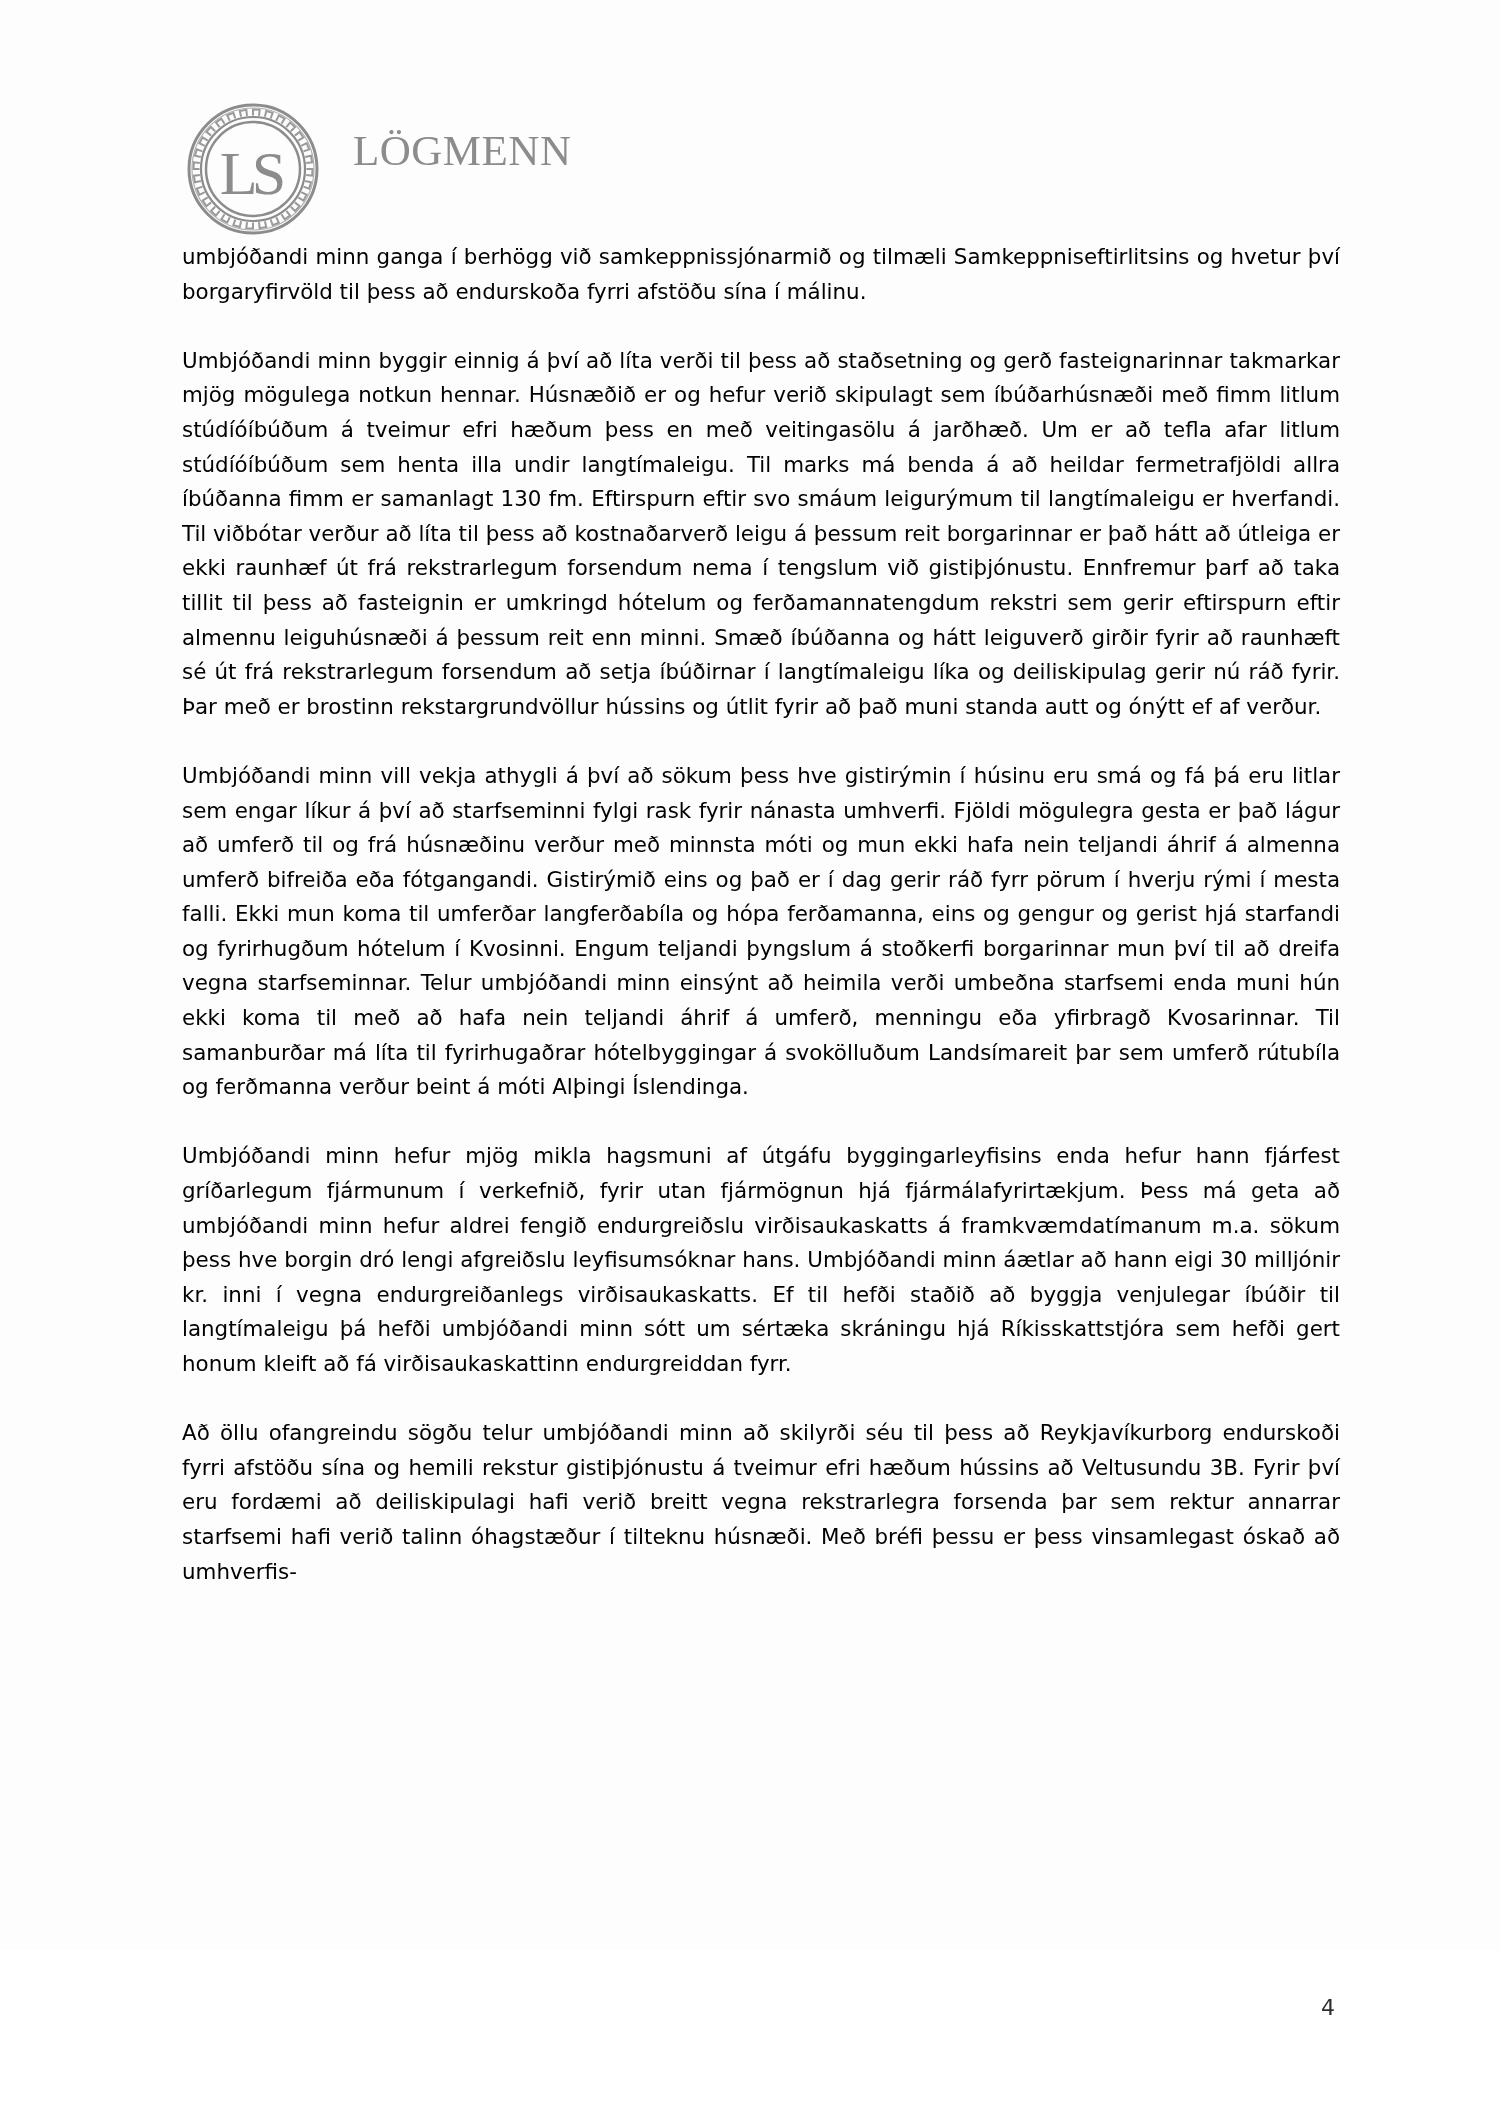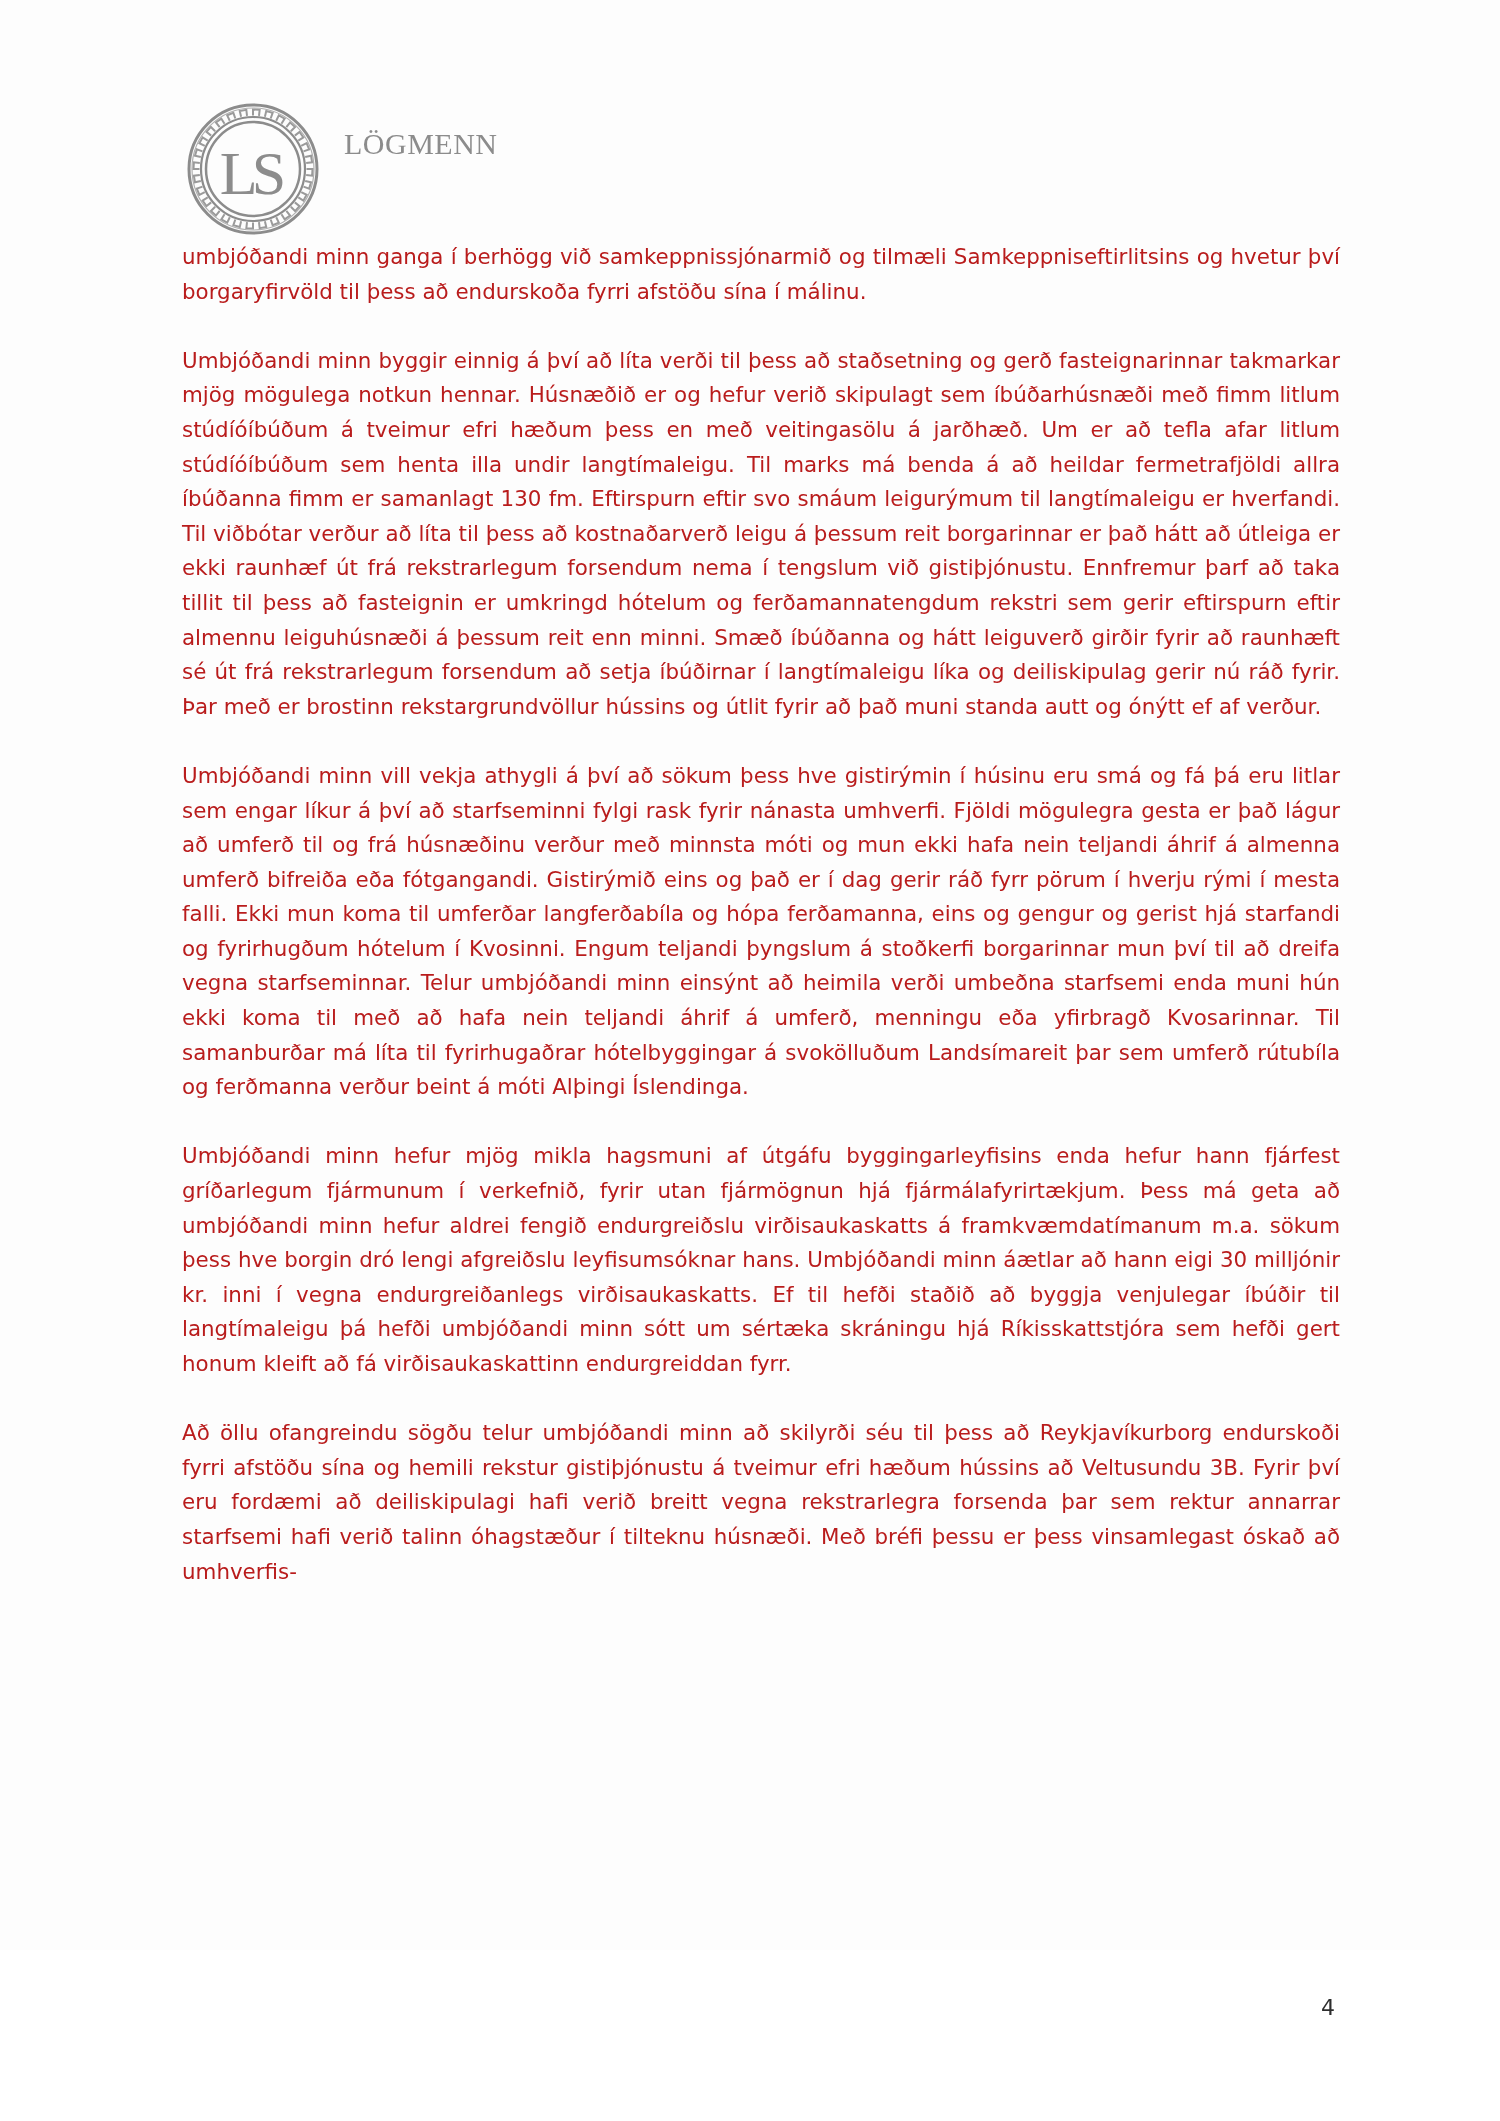--- a/index.html
+++ b/index.html
@@ -29,40 +29,40 @@
   }
   .logo-mark {
     position: absolute;
     left: 0;
     top: 0;
     width: 134px;
     height: 134px;
   }
   .firm-name {
     position: absolute;
-    left: 158px;
+    left: 167px;
     font-family: "Liberation Serif", "DejaVu Serif", serif;
     color: #8c8c8c;
-    font-size: 30px;
+    font-size: 43px;
     letter-spacing: 0.5px;
     line-height: 1;
     white-space: nowrap;
   }
   .firm-name.line1 { top: 27px; }
   .firm-name.line2 { top: 82px; }
 
   .body-text {
     position: absolute;
     left: 182px;
     top: 240px;
     width: 1158px;
     font-family: "DejaVu Sans", sans-serif;
     font-size: 21.4px;
     line-height: 34.6px;
-    color: #b91c1c;
+    color: #000000;
     text-align: justify;
     hyphens: none;
   }
   .body-text p {
     margin: 0 0 34.6px 0;
   }
   .page-number {
     position: absolute;
     left: 1321px;
     top: 1995px;

